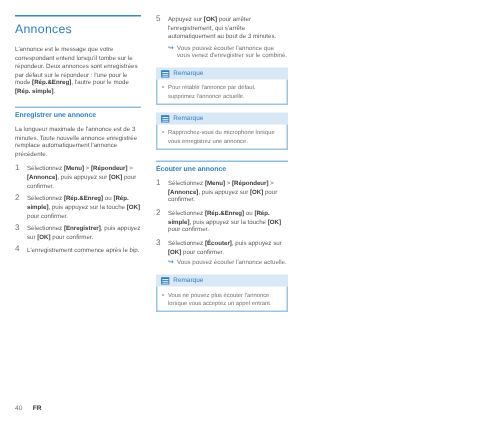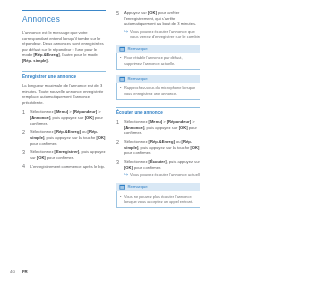--- a/index.html
+++ b/index.html
@@ -18,21 +18,21 @@
     position: relative;
     width: 200px;
     height: 283px;
     box-sizing: border-box;
     padding: 0;
   }
   .columns {
     display: flex;
     flex-direction: row;
     gap: 10px;
-    padding: 10px 8px 0 22px;
+    padding: 10px 8px 0 10px;
     box-sizing: border-box;
     height: 248px;
   }
   .col {
     width: 84px;
     flex: 0 0 84px;
   }
   .col-right {
     width: 88px;
     flex: 0 0 88px;

